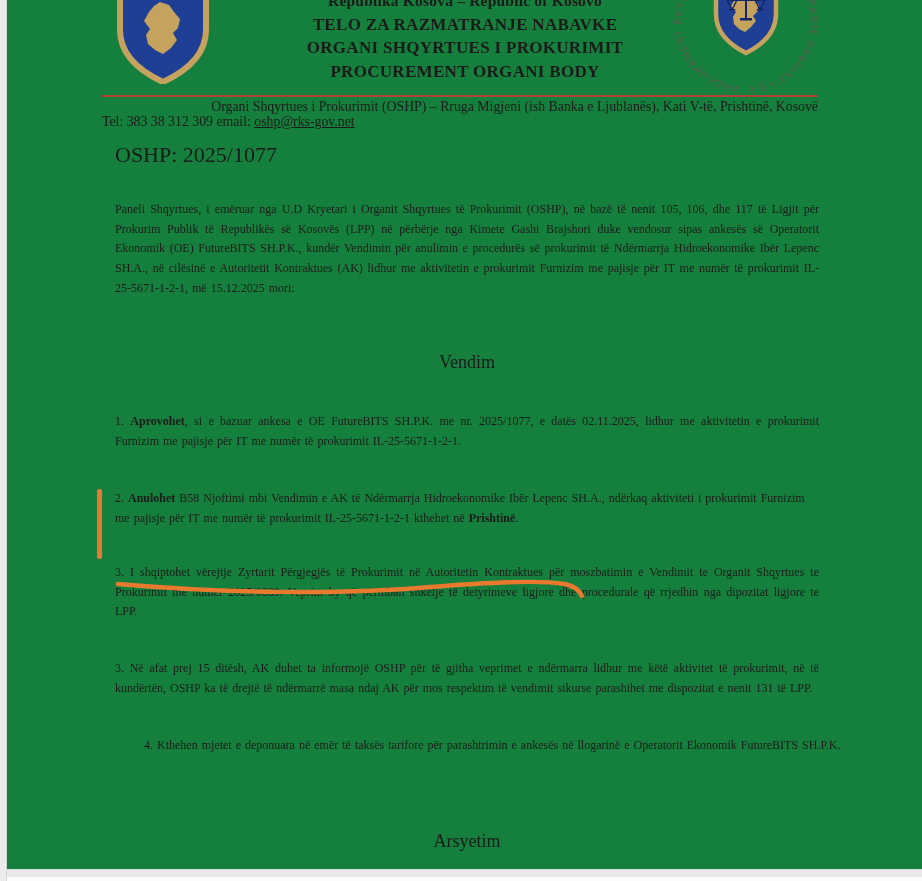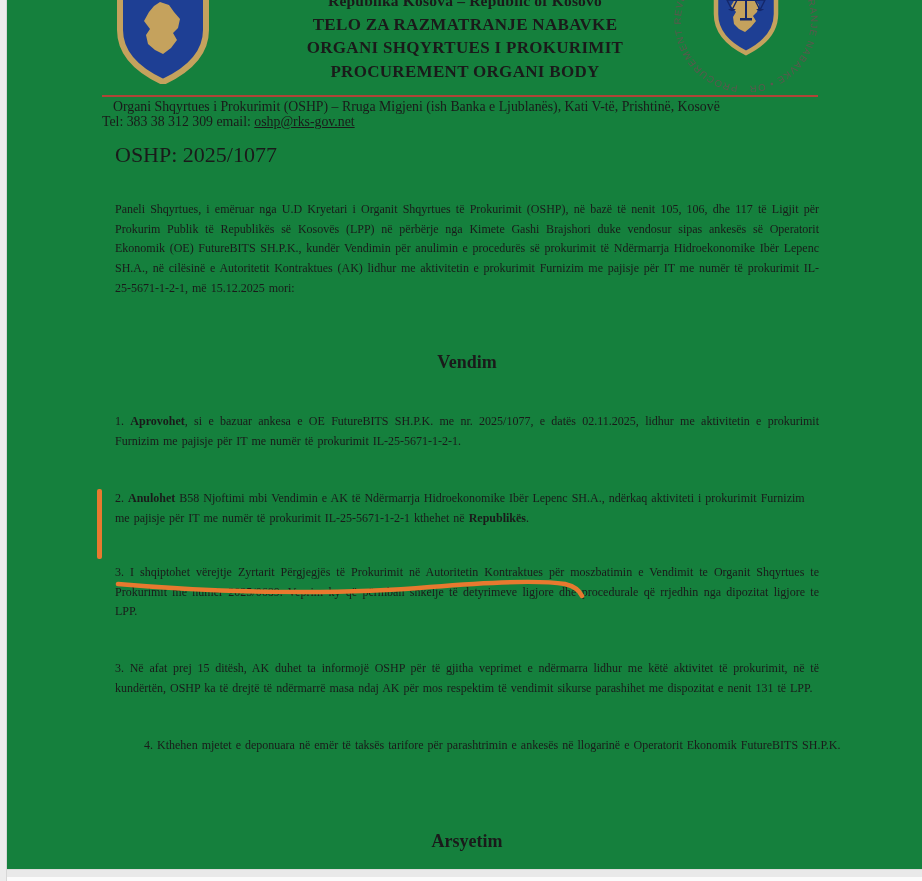--- a/index.html
+++ b/index.html
@@ -33,22 +33,22 @@
     text-align:center; font-weight:bold; line-height:23.5px;
   }
   .title-line1 { font-size:15.5px; letter-spacing:0.2px; }
   .title-line  { font-size:17px; letter-spacing:0.3px; }
 
   .header-rule {
     position:absolute; left:95px; top:95px; width:716px; height:0;
     border-top:2px solid var(--header-rule-red, #b04437);
   }
   .address-1 {
-    position:absolute; left:106px; top:99px; width:716px;
-    text-align:left; font-size:13.8px;
+    position:absolute; left:95px; top:99px; width:716px;
+    text-align:right; font-size:13.8px;
   }
   .address-2 {
     position:absolute; left:95px; top:114px; width:716px;
     text-align:left; font-size:13.8px;
   }
   .address-2 .email { text-decoration:underline; }
 
   .ref-number {
     position:absolute; left:108px; top:142px; width:702px;
     text-align:left; font-weight:normal; font-size:22px;
@@ -62,21 +62,21 @@
   }
   .intro    { top:200px; }
   .item-1   { top:412px; }
   .item-2   { top:489px; text-align:left; }
   .item-3   { top:563px; }
   .item-3b  { top:659px; }
   .item-4   { top:736px;margin-left:29px; }
 
   .section-heading {
     position:absolute; left:108px; width:704px; text-align:center;
-    font-weight:bold; font-size:18px;
+    font-weight:normal; font-size:18px;
   }
   .heading-vendim   { top:352px; }
   .heading-arsyetim { top:831px; }
 
   
   .annotation-bar {
     position:absolute; left:90px; top:489px; width:5px; height:70px;
     background:var(--annotation-orange, #e8792f); border-radius:2px;
   }
   .annotation-underline {
@@ -148,21 +148,21 @@
     <span>Tel: 383 38 312 309 email: </span><span class="email">oshp@rks-gov.net</span>
   </div>
 
   <div class="ref-number">OSHP: 2025/1077</div>
 
   <div class="doc-par intro">Paneli Shqyrtues, i emëruar nga U.D Kryetari i Organit Shqyrtues të Prokurimit (OSHP), në bazë të nenit 105, 106, dhe 117 të Ligjit për Prokurim Publik të Republikës së Kosovës (LPP) në përbërje nga Kimete Gashi Brajshori duke vendosur sipas ankesës së Operatorit Ekonomik (OE) FutureBITS SH.P.K., kundër Vendimin për anulimin e procedurës së prokurimit të Ndërmarrja Hidroekonomike Ibër Lepenc SH.A., në cilësinë e Autoritetit Kontraktues (AK) lidhur me aktivitetin e prokurimit Furnizim me pajisje për IT me numër të prokurimit IL-25-5671-1-2-1, më 15.12.2025 mori:</div>
 
   <div class="section-heading heading-vendim">Vendim</div>
 
   <div class="doc-par item-1"><span>1. </span><span style="font-weight: bold;">Aprovohet</span><span>, si e bazuar ankesa e OE FutureBITS SH.P.K. me nr. 2025/1077, e datës 02.11.2025, lidhur me aktivitetin e prokurimit Furnizim me pajisje për IT me numër të prokurimit IL-25-5671-1-2-1.</span></div>
-  <div class="doc-par item-2"><span>2. </span><span style="font-weight: bold;">Anulohet</span><span> B58 Njoftimi mbi Vendimin e AK të Ndërmarrja Hidroekonomike Ibër Lepenc SH.A., ndërkaq aktiviteti i prokurimit Furnizim me pajisje për IT me numër të prokurimit IL-25-5671-1-2-1 kthehet në </span><span style="font-weight: bold;">Republikës</span><span>.</span></div>
+  <div class="doc-par item-2"><span>2. </span><span style="font-weight: bold;">Anulohet</span><span> B58 Njoftimi mbi Vendimin e AK të Ndërmarrja Hidroekonomike Ibër Lepenc SH.A., ndërkaq aktiviteti i prokurimit Furnizim me pajisje për IT me numër të prokurimit IL-25-5671-1-2-1 kthehet në </span><span style="font-weight: bold;">Prishtinë</span><span>.</span></div>
   <div class="doc-par item-3"><span>3. I shqiptohet vërejtje Zyrtarit Përgjegjës të Prokurimit në Autoritetin Kontraktues për moszbatimin e Vendimit te Organit Shqyrtues te Prokurimit  me numër 2025/0689. Veprim ky që përmban shkelje të detyrimeve ligjore dhe procedurale që rrjedhin nga dipozitat ligjore te LPP.</span></div>
   <div class="doc-par item-3b"><span>3. Në afat prej 15 ditësh, AK duhet ta informojë OSHP për të gjitha veprimet e ndërmarra lidhur me këtë aktivitet të prokurimit, në të kundërtën, OSHP ka të drejtë të ndërmarrë masa ndaj AK për mos respektim të vendimit sikurse parashihet me dispozitat e nenit 131 të LPP.</span></div>
   <div class="doc-par item-4"><span>4. Kthehen mjetet e deponuara në emër të taksës tarifore për parashtrimin e ankesës në llogarinë e Operatorit Ekonomik FutureBITS SH.P.K.</span></div>
 
   <div class="annotation-bar"></div>
   <svg class="annotation-underline" viewBox="0 0 492 28">
     <path d="M8,10 C110,19 230,21 320,13 C380,8 430,6 455,10 Q468,13 472,22" fill="none" stroke="var(--annotation-orange, #e8792f)" stroke-width="4.5" stroke-linecap="round"></path>
   </svg>
 
   <div class="section-heading heading-arsyetim">Arsyetim</div>

